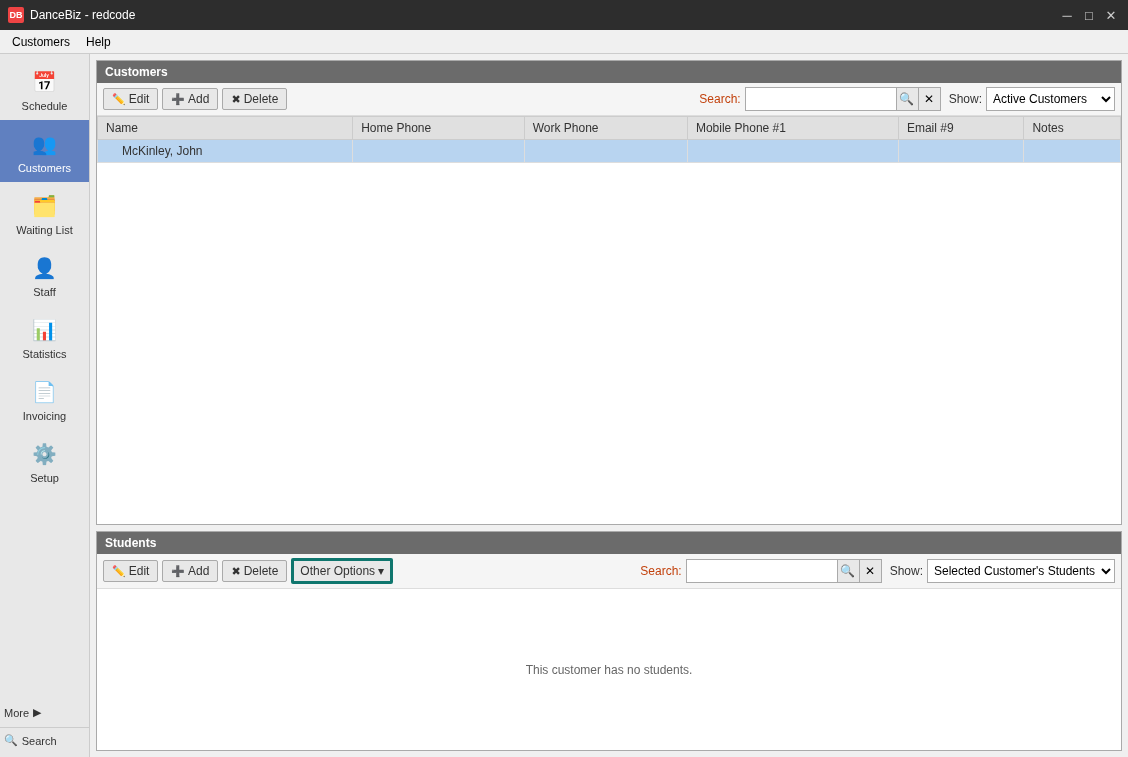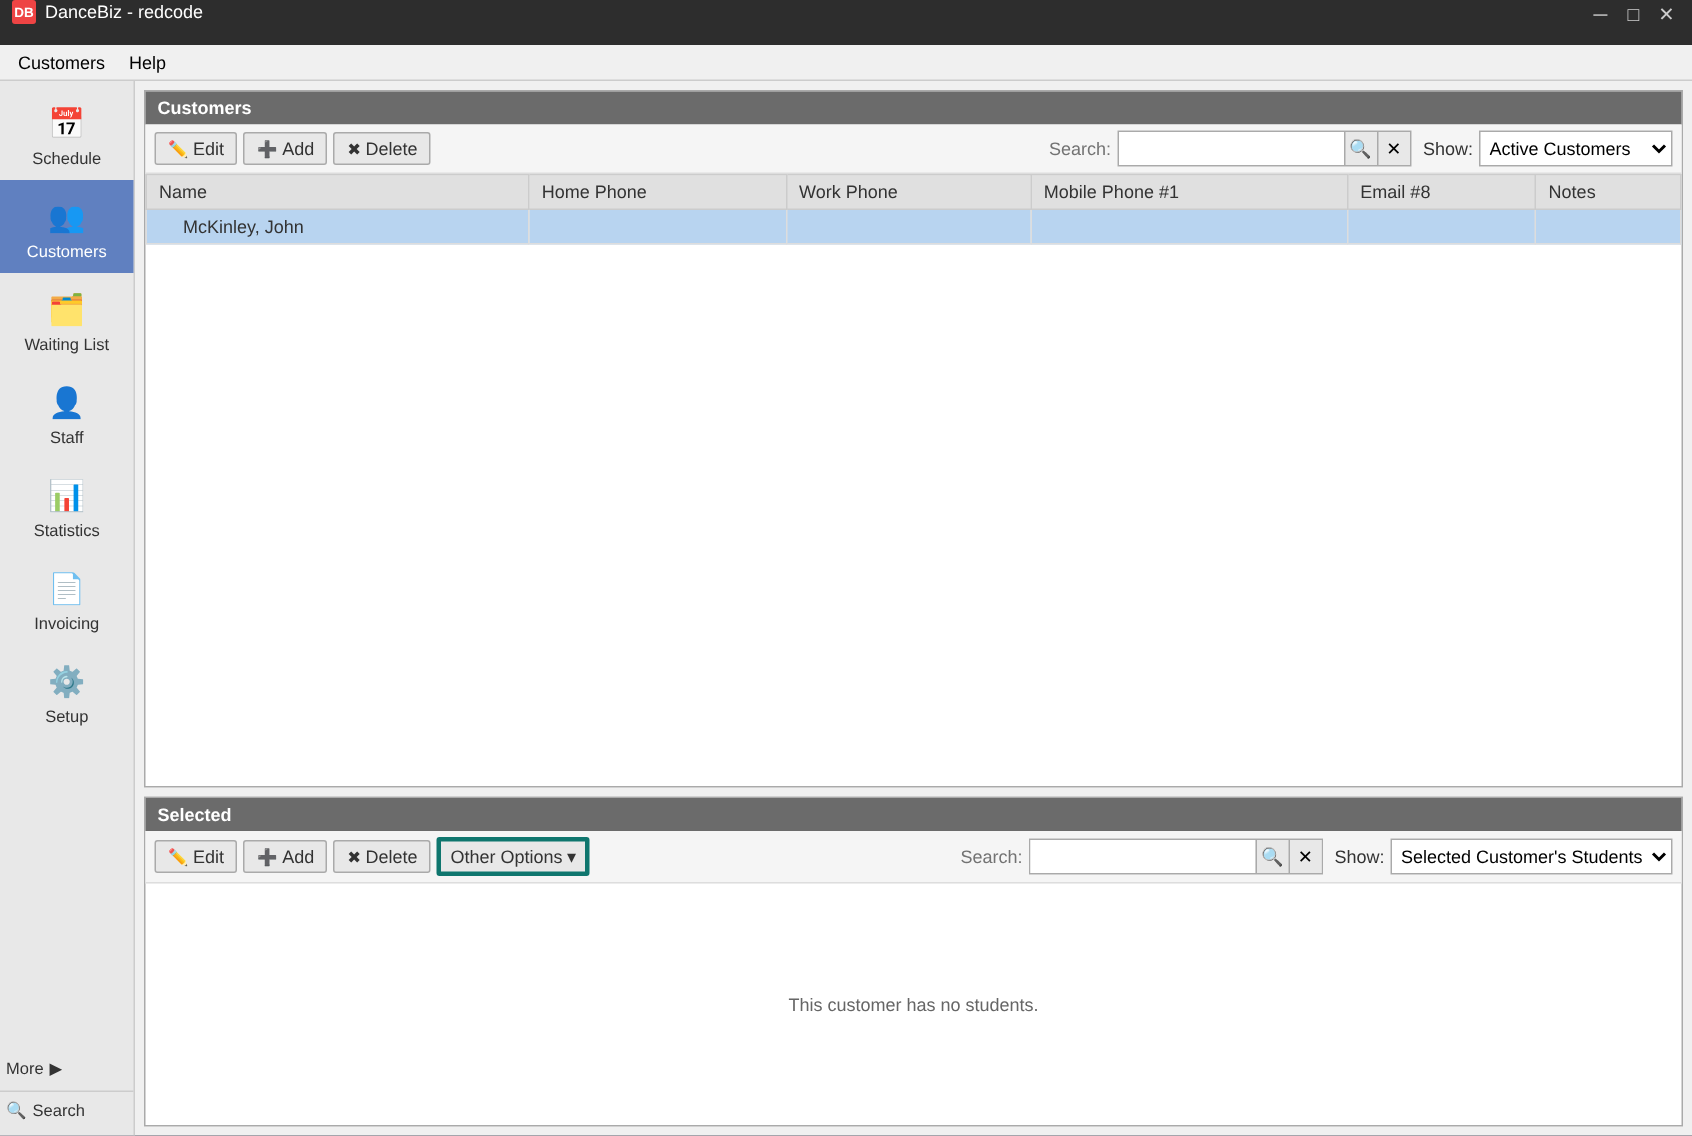--- a/index.html
+++ b/index.html
@@ -12,21 +12,21 @@
       overflow: hidden;
       user-select: none;
     }
 
     
     .title-bar {
       background: #2d2d2d;
       color: #fff;
       height: 30px;
       display: flex;
-      align-items: flex-start;
+      align-items: center;
       justify-content: space-between;
       padding: 0 8px;
     }
     .title-bar-left {
       display: flex;
       align-items: center;
       gap: 6px;
       font-size: 12px;
     }
     .title-bar-icon {
@@ -173,21 +173,21 @@
       padding: 3px 8px;
       background: #e8e8e8;
       border: 1px solid #aaa;
       border-radius: 2px;
       cursor: pointer;
       font-size: 12px;
       color: #333;
     }
     .toolbar-btn-icon { font-size: 11px; }
     .toolbar-spacer { flex: 1; }
-    .search-label { font-size: 12px; color: #737373; }
+    .search-label { font-size: 12px; color: #c2410c; }
     .search-input-wrap {
       display: flex;
       align-items: center;
       border: 1px solid #aaa;
       background: #fff;
     }
     .search-input {
       border: none;
       outline: none;
       padding: 2px 4px;
@@ -393,42 +393,42 @@
       </div>
       <div class="panel-body">
         <div class="table-container">
           <table class="data-table">
             <thead>
               <tr>
                 <th>Name</th>
                 <th>Home Phone</th>
                 <th>Work Phone</th>
                 <th>Mobile Phone #1</th>
-                <th>Email #8</th>
+                <th>Email #9</th>
                 <th>Notes</th>
               </tr>
             </thead>
             <tbody>
               <tr class="selected">
                 <td>McKinley, John</td>
                 <td></td>
                 <td></td>
                 <td></td>
                 <td></td>
                 <td></td>
               </tr>
             </tbody>
           </table>
         </div>
       </div>
     </div>
 
     <div class="panel students-panel">
       <div class="panel-header">
-        <span>Selected</span>
+        <span>Students</span>
       </div>
       <div class="panel-toolbar">
         <button class="toolbar-btn">
           <span class="toolbar-btn-icon">✏️</span>
           <span>Edit</span>
         </button>
         <button class="toolbar-btn">
           <span class="toolbar-btn-icon">➕</span>
           <span>Add</span>
         </button>

